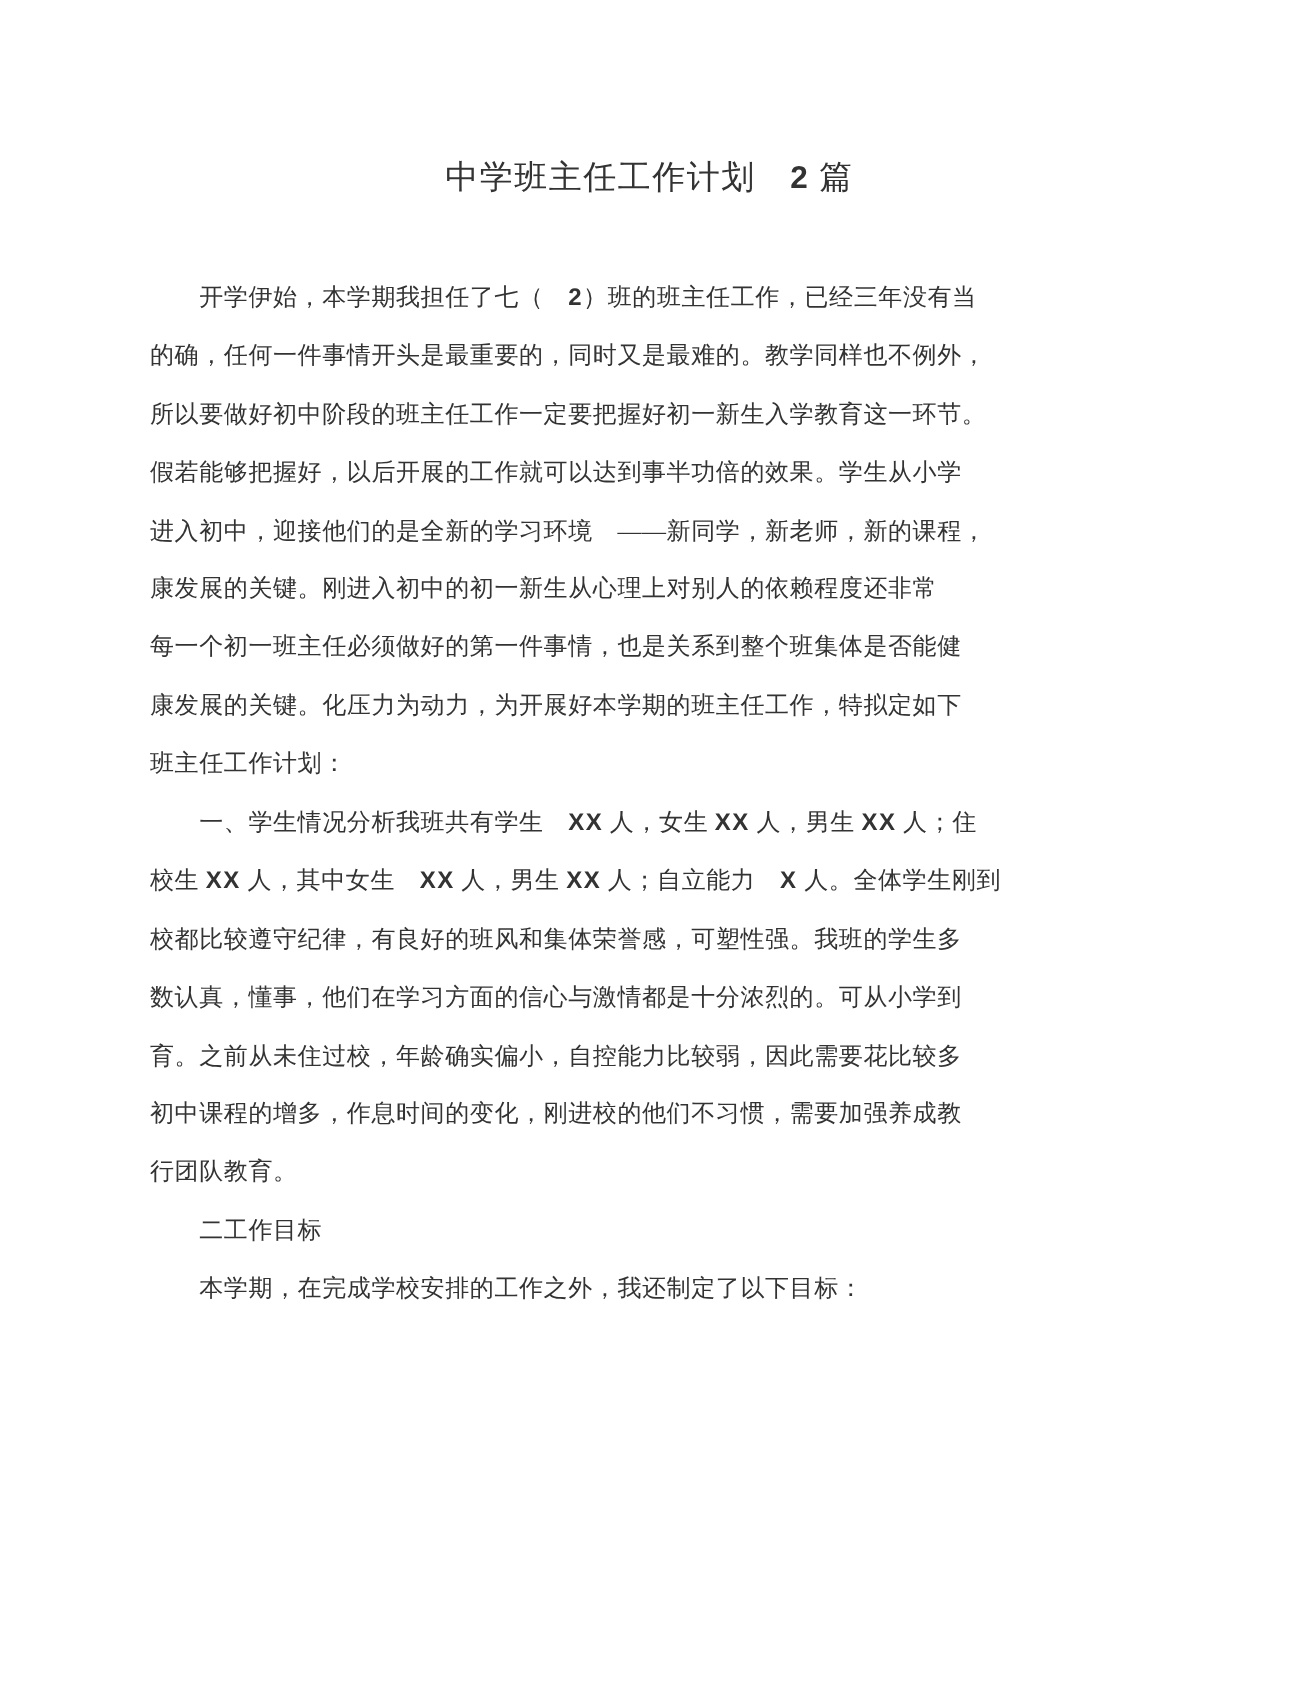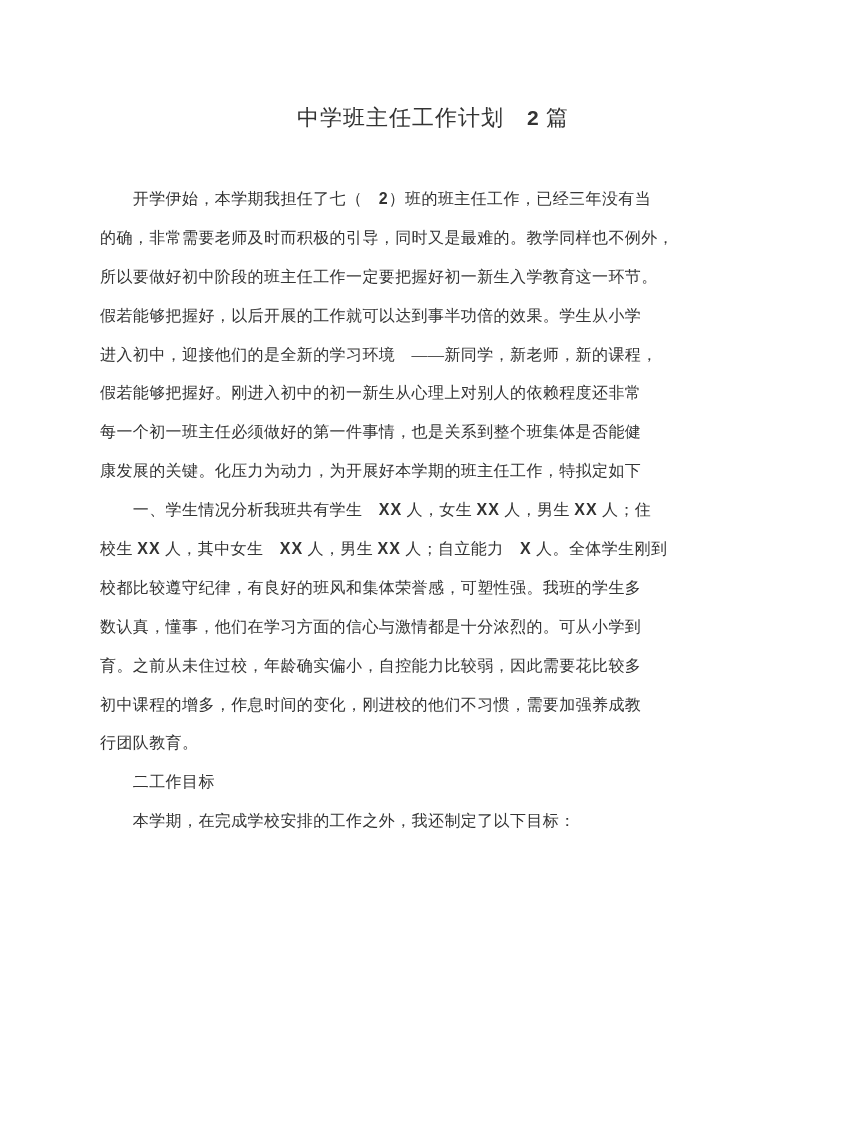--- a/index.html
+++ b/index.html
@@ -50,27 +50,28 @@
     font-size: 21px;
   }
 </style>
 </head>
 <body>
 
 <div class="page">
   <div class="doc-title" id="doc-title"><span>中学班主任工作计划　</span><span class="num">2</span><span> 篇</span></div>
   <div class="doc-body" id="doc-body">
       <div class="text-line"><span>　　开学伊始，本学期我担任了七（　</span><span class="num">2</span><span>）班的班主任工作，已经三年没有当</span></div>
-      <div class="text-line"><span>的确，非常需要老师及时而积极的引导，同时又是最难的。教学同样也不例外，</span></div>
+      <div class="text-line"><span>的确，任何一件事情开头是最重要的，同时又是最难的。教学同样也不例外，</span></div>
       <div class="text-line"><span>所以要做好初中阶段的班主任工作一定要把握好初一新生入学教育这一环节。</span></div>
       <div class="text-line"><span>假若能够把握好，以后开展的工作就可以达到事半功倍的效果。学生从小学</span></div>
       <div class="text-line"><span>进入初中，迎接他们的是全新的学习环境　——新同学，新老师，新的课程，</span></div>
-      <div class="text-line"><span>假若能够把握好。刚进入初中的初一新生从心理上对别人的依赖程度还非常</span></div>
+      <div class="text-line"><span>康发展的关键。刚进入初中的初一新生从心理上对别人的依赖程度还非常</span></div>
       <div class="text-line"><span>每一个初一班主任必须做好的第一件事情，也是关系到整个班集体是否能健</span></div>
       <div class="text-line"><span>康发展的关键。化压力为动力，为开展好本学期的班主任工作，特拟定如下</span></div>
+      <div class="text-line"><span>班主任工作计划：</span></div>
       <div class="text-line"><span>　　一、学生情况分析我班共有学生　</span><span class="num">XX</span><span> 人，女生 </span><span class="num">XX</span><span> 人，男生 </span><span class="num">XX</span><span> 人；住</span></div>
       <div class="text-line"><span>校生 </span><span class="num">XX</span><span> 人，其中女生　</span><span class="num">XX</span><span> 人，男生 </span><span class="num">XX</span><span> 人；自立能力　</span><span class="num">X</span><span> 人。全体学生刚到</span></div>
       <div class="text-line"><span>校都比较遵守纪律，有良好的班风和集体荣誉感，可塑性强。我班的学生多</span></div>
       <div class="text-line"><span>数认真，懂事，他们在学习方面的信心与激情都是十分浓烈的。可从小学到</span></div>
       <div class="text-line"><span>育。之前从未住过校，年龄确实偏小，自控能力比较弱，因此需要花比较多</span></div>
       <div class="text-line"><span>初中课程的增多，作息时间的变化，刚进校的他们不习惯，需要加强养成教</span></div>
       <div class="text-line"><span>行团队教育。</span></div>
       <div class="text-line"><span>　　二工作目标</span></div>
       <div class="text-line"><span>　　本学期，在完成学校安排的工作之外，我还制定了以下目标：</span></div>
     </div>

